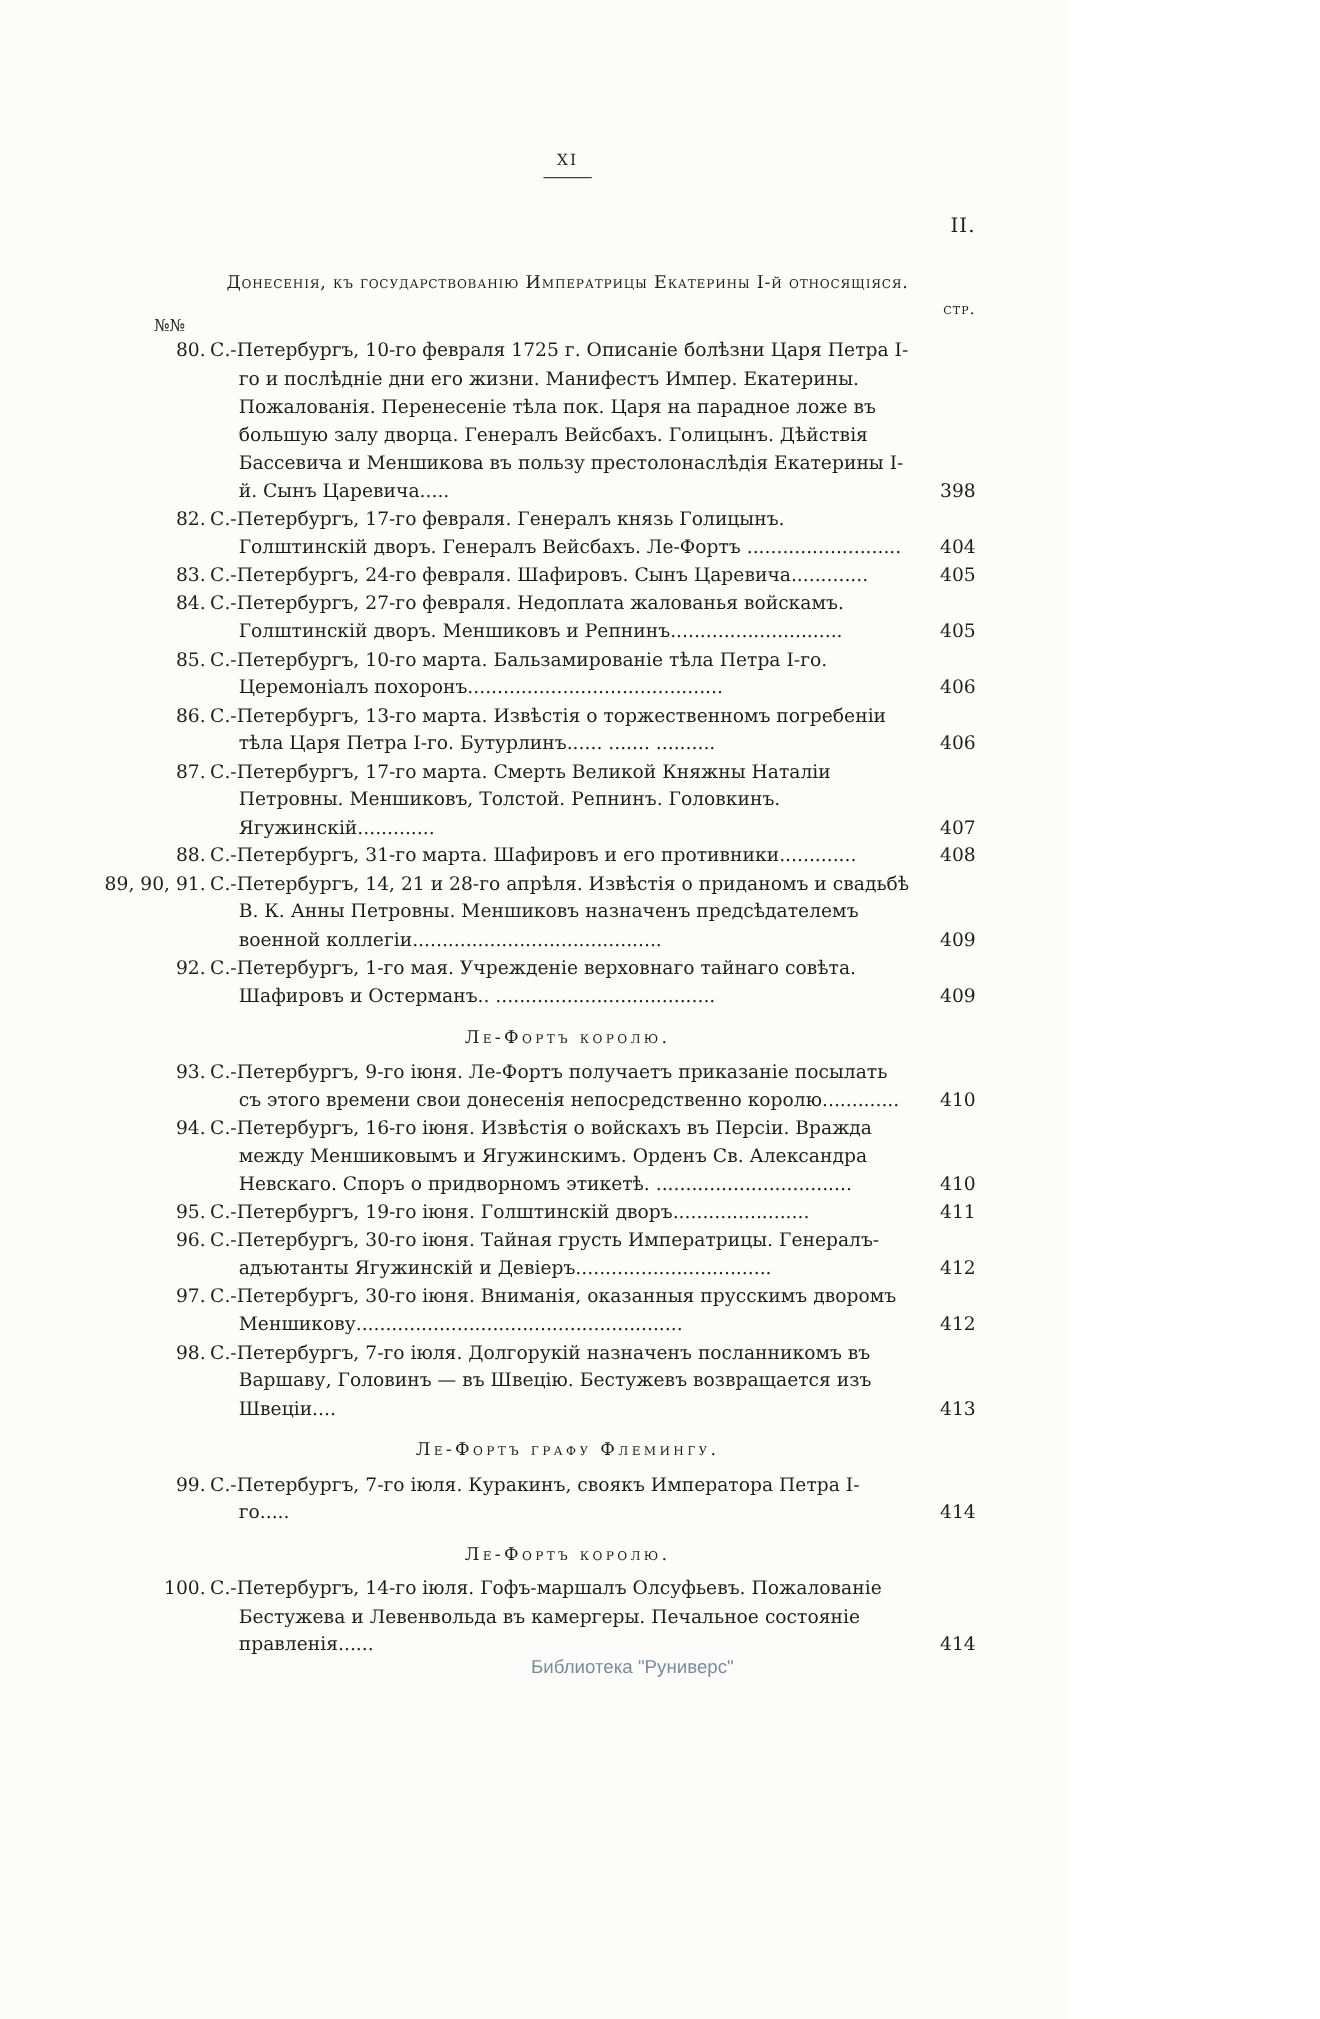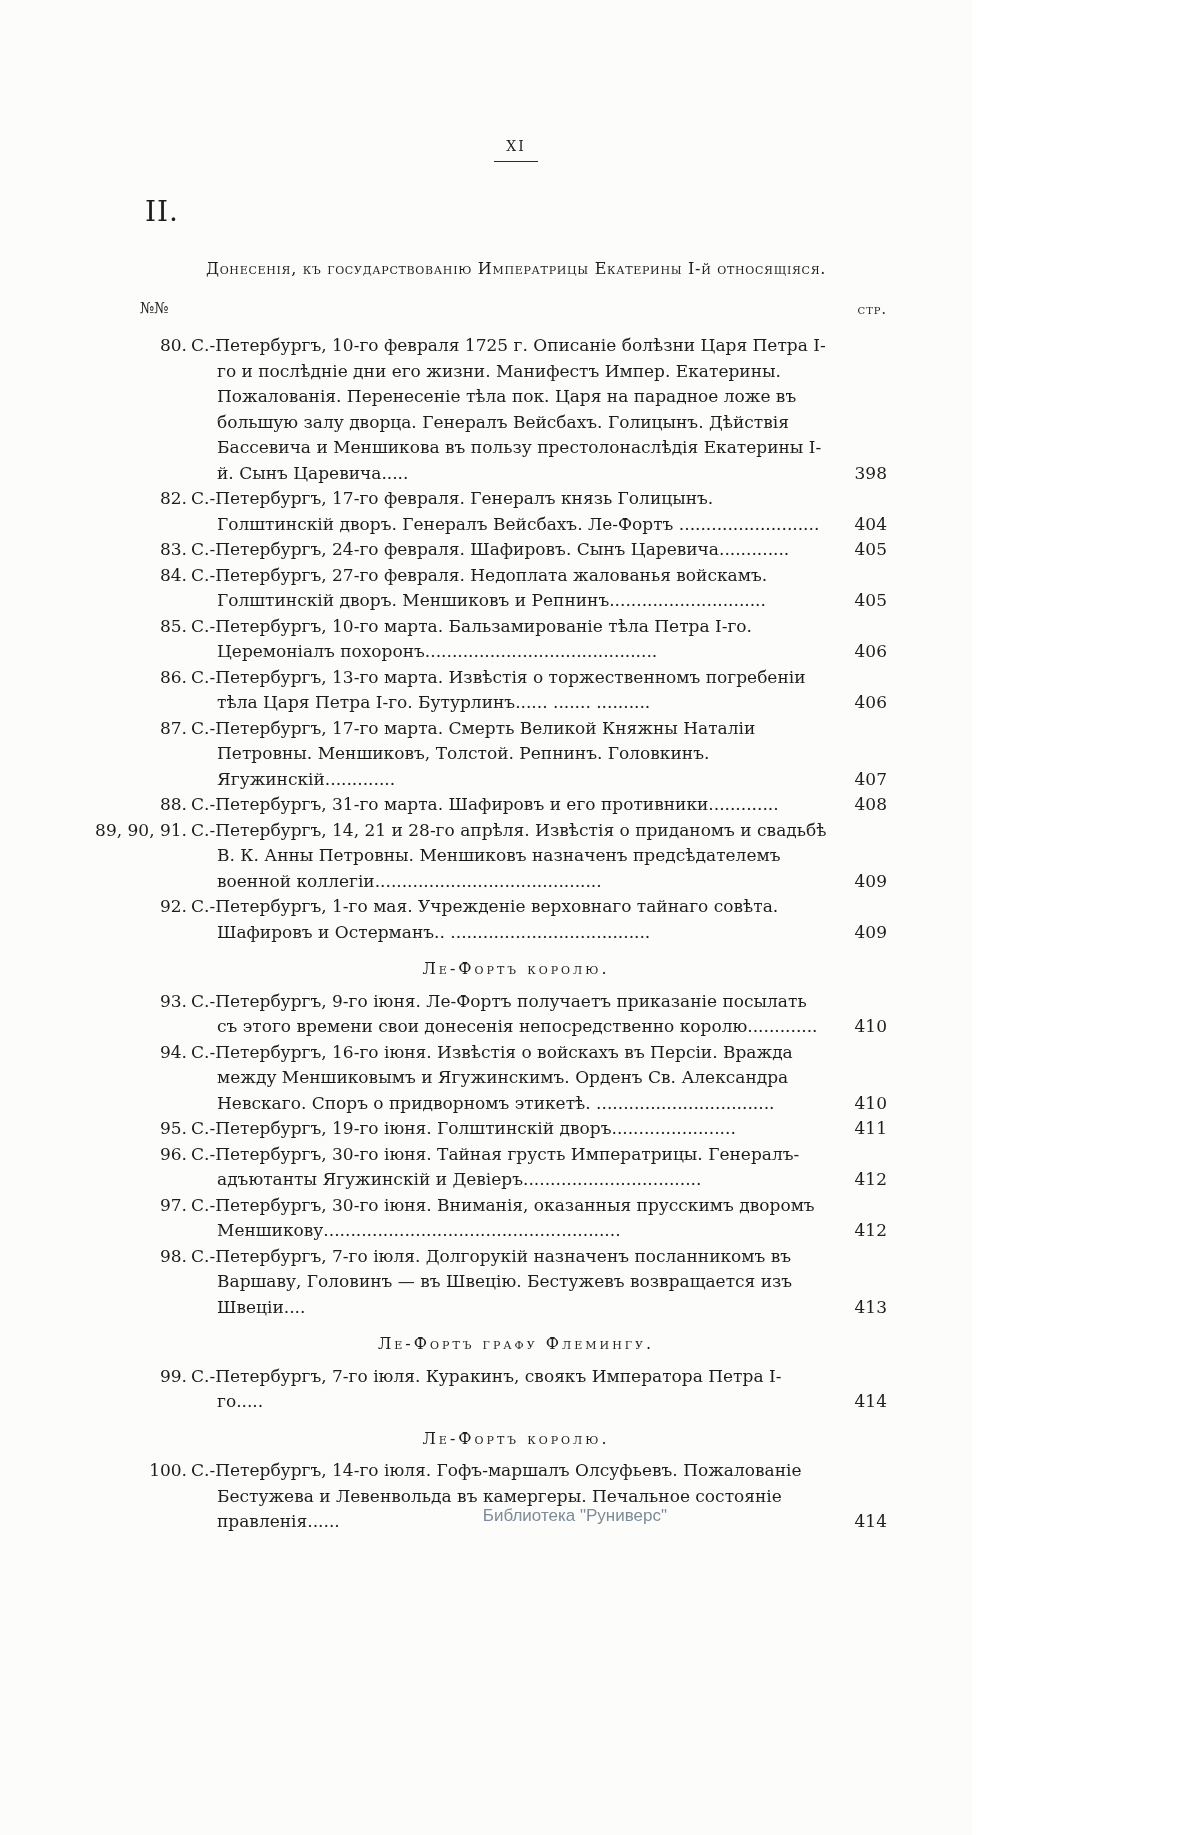--- a/index.html
+++ b/index.html
@@ -5,29 +5,29 @@
   * { box-sizing: border-box; }
   html, body { margin: 0; padding: 0; background: #ffffff; }
   .page {
     width: 972px; height: 1835px; position: relative; overflow: hidden;
     background: #fcfcfa; color: #1e1d1b;
     font-family: "DejaVu Serif", "Liberation Serif", serif;
   }
   .inner { position: absolute; left: 145px; top: 0; width: 742px; }
   .folio { margin-top: 138px; text-align: center; font-size: 14px; letter-spacing: 2px; }
   .folio-rule { width: 44px; border-top: 1.5px solid #2b2a28; margin: 7px auto 0; }
-  .section-num { margin-top: 33px; text-align: left; font-size: 28px; letter-spacing: 1px; }
+  .section-num { margin-top: 33px; text-align: right; font-size: 18px; letter-spacing: 1px; }
   .section-title {
     margin-top: 31px; text-align: center; font-size: 16px;
     font-variant: small-caps; letter-spacing: 0.7px; white-space: nowrap;
   }
   .cols-header { margin-top: 17px; position: relative; height: 22px; }
   .col-nn { position: absolute; left: -5px; bottom: 0; font-size: 15px; }
-  .col-str { position: absolute; right: 0; bottom: 0; font-size: 14px; font-variant: small-caps; letter-spacing: 1px; }
-  .toc { font-size: 17px; line-height: 25.5px; margin-top: 16px; }
+  .col-str { position: absolute; right: 0; bottom: 16px; font-size: 14px; font-variant: small-caps; letter-spacing: 1px; }
+  .toc { font-size: 17px; line-height: 25.5px; margin-top: 2px; }
   .toc-entry { position: relative; padding-left: 72px; padding-right: 60px; text-indent: -26px; }
   .toc-entry .num {
     position: absolute; top: 0; right: calc(100% - 42px);
     white-space: nowrap; text-indent: 0;
   }
   .toc-entry .pg { position: absolute; right: 0; bottom: 0; text-indent: 0; }
   .toc-heading { text-align: center; margin: 11px 0 7px; }
   .toc-heading.caps { font-variant: small-caps; letter-spacing: 3px; font-size: 16px; }
   .toc-heading.volume { letter-spacing: 1.5px; font-size: 17px; }
   .watermark {

